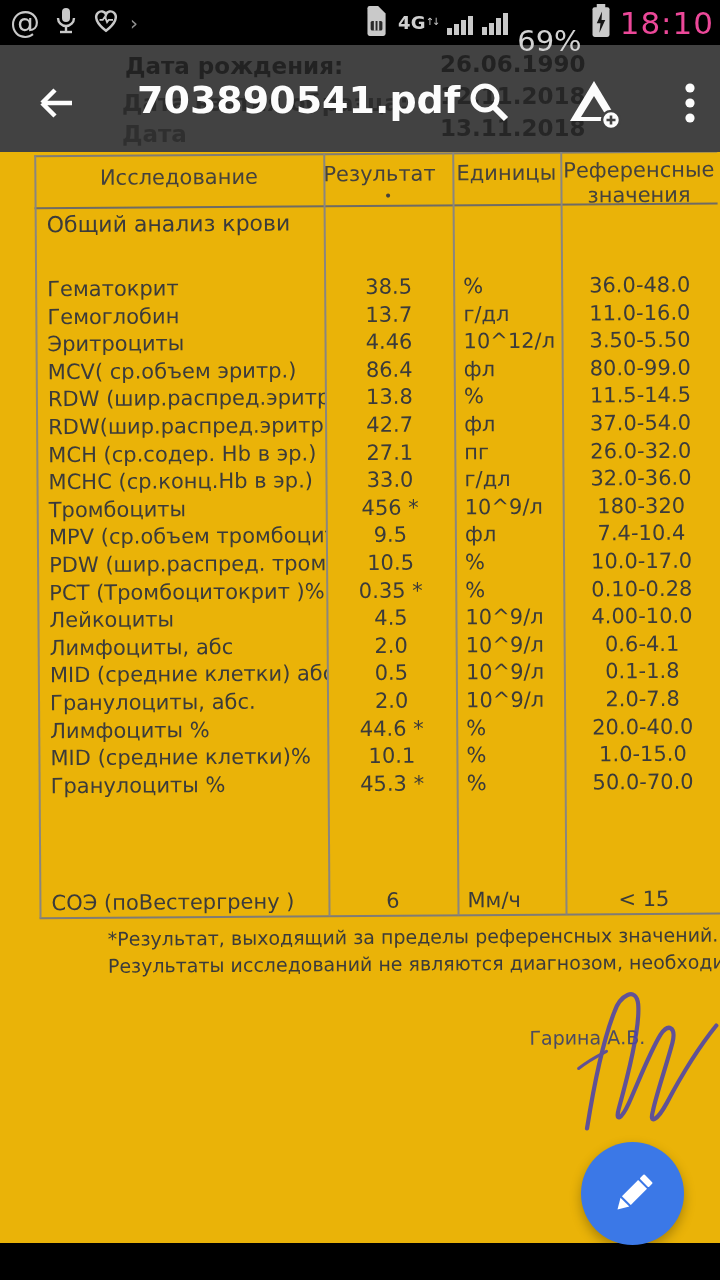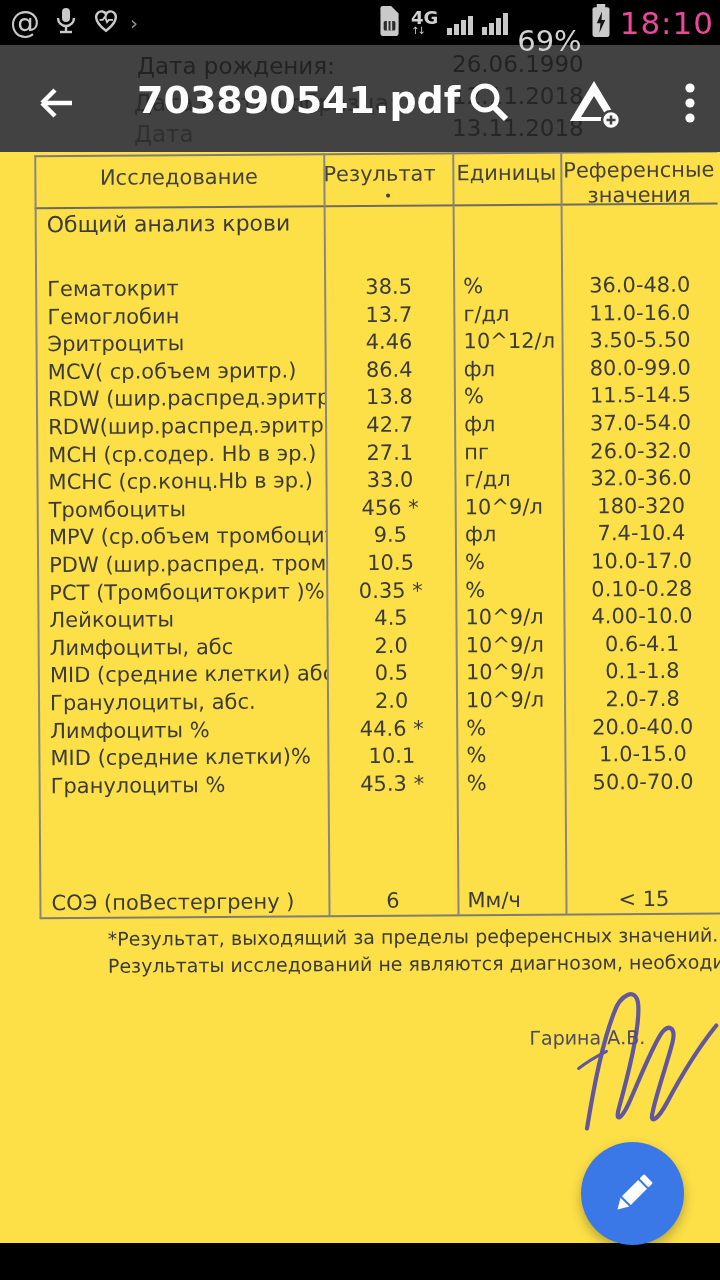--- a/index.html
+++ b/index.html
@@ -8,40 +8,40 @@
     position:relative; width:720px; height:1280px; overflow:hidden;
     background:#f2f1ed; font-family:"DejaVu Sans", sans-serif;
   }
 
   
   .status-bar { position:absolute; left:0; top:0; width:720px; height:45px; background:#000; z-index:30; }
   .sb-left { position:absolute; left:10px; top:0; height:45px; display:flex; align-items:center; gap:14px; color:#c9c9c9; }
   .sb-right { position:absolute; right:6px; top:0; height:45px; display:flex; align-items:center; gap:9px; color:#cfcfcf; }
   .sb-at { font-size:30px; line-height:45px; color:#c9c9c9; }
   .sb-chev { font-size:20px; color:#8f8f8f; margin-left:-4px; }
-  .sb-4g { display:flex; flex-direction:column; line-height:1; }
+  .sb-4g { display:flex; flex-direction:row; align-items:center; line-height:1; }
   .sb-4g .t { font-size:18px; font-weight:bold; color:#cfcfcf; }
   .sb-4g .a { font-size:10px; letter-spacing:-2px; color:#cfcfcf; margin-top:-1px; }
   .bars { display:flex; align-items:flex-end; gap:2px; height:24px; }
   .bars i { display:block; width:5px; background:#c9c9c9; }
   .sb-pct { font-size:29px; color:#d2d2d2;margin-top:36px; }
   .sb-time { font-size:31px; color:#ec4899; letter-spacing:1px; }
 
   
   .app-bar { position:absolute; left:0; top:45px; width:720px; height:107px; background:#424242; overflow:hidden; z-index:20; }
-  .ghost { position:absolute; color:#1d1d1d; font-weight:400; white-space:nowrap; opacity:.85;margin-left:12px; }
+  .ghost { position:absolute; color:#1d1d1d; font-weight:700; white-space:nowrap; opacity:.85; }
   .bar-content { position:absolute; inset:0; z-index:2; }
   .bar-title {
     position:absolute; left:137px; top:33px; color:#fcfcfc; font-size:38px; font-weight:600;
     white-space:nowrap; text-shadow:0 0 1px rgba(0,0,0,.4);
   }
   .bar-btn { position:absolute; background:none; border:none; cursor:pointer; }
 
   
-  .doc { position:absolute; left:0; top:152px; width:720px; height:1091px; background:#fde047; overflow:hidden; z-index:5; }
+  .doc { position:absolute; left:0; top:152px; width:720px; height:1091px; background:#eab308; overflow:hidden; z-index:5; }
   .doc-inner { position:absolute; inset:0; transform:rotate(-0.4deg); transform-origin:360px 400px;
                color:#3b3b3b; }
   .hline { position:absolute; height:2px; background:#807c75; }
   .vline { position:absolute; width:2px; background:#8a867f; }
   .th { position:absolute; font-size:21px; color:#45423d; text-align:center; }
   .section-row { position:absolute; left:49px; top:58px; font-size:22px; color:#3b3b3b; }
   .trow { position:absolute; left:37px; width:683px; height:27px; display:grid;
           grid-template-columns:289px 129px 108px 157px; font-size:21px; line-height:26px; color:#3b3b3b; white-space:nowrap; }
   .cell.name { padding-left:12px; overflow:hidden; }
   .cell.result { text-align:center; }

